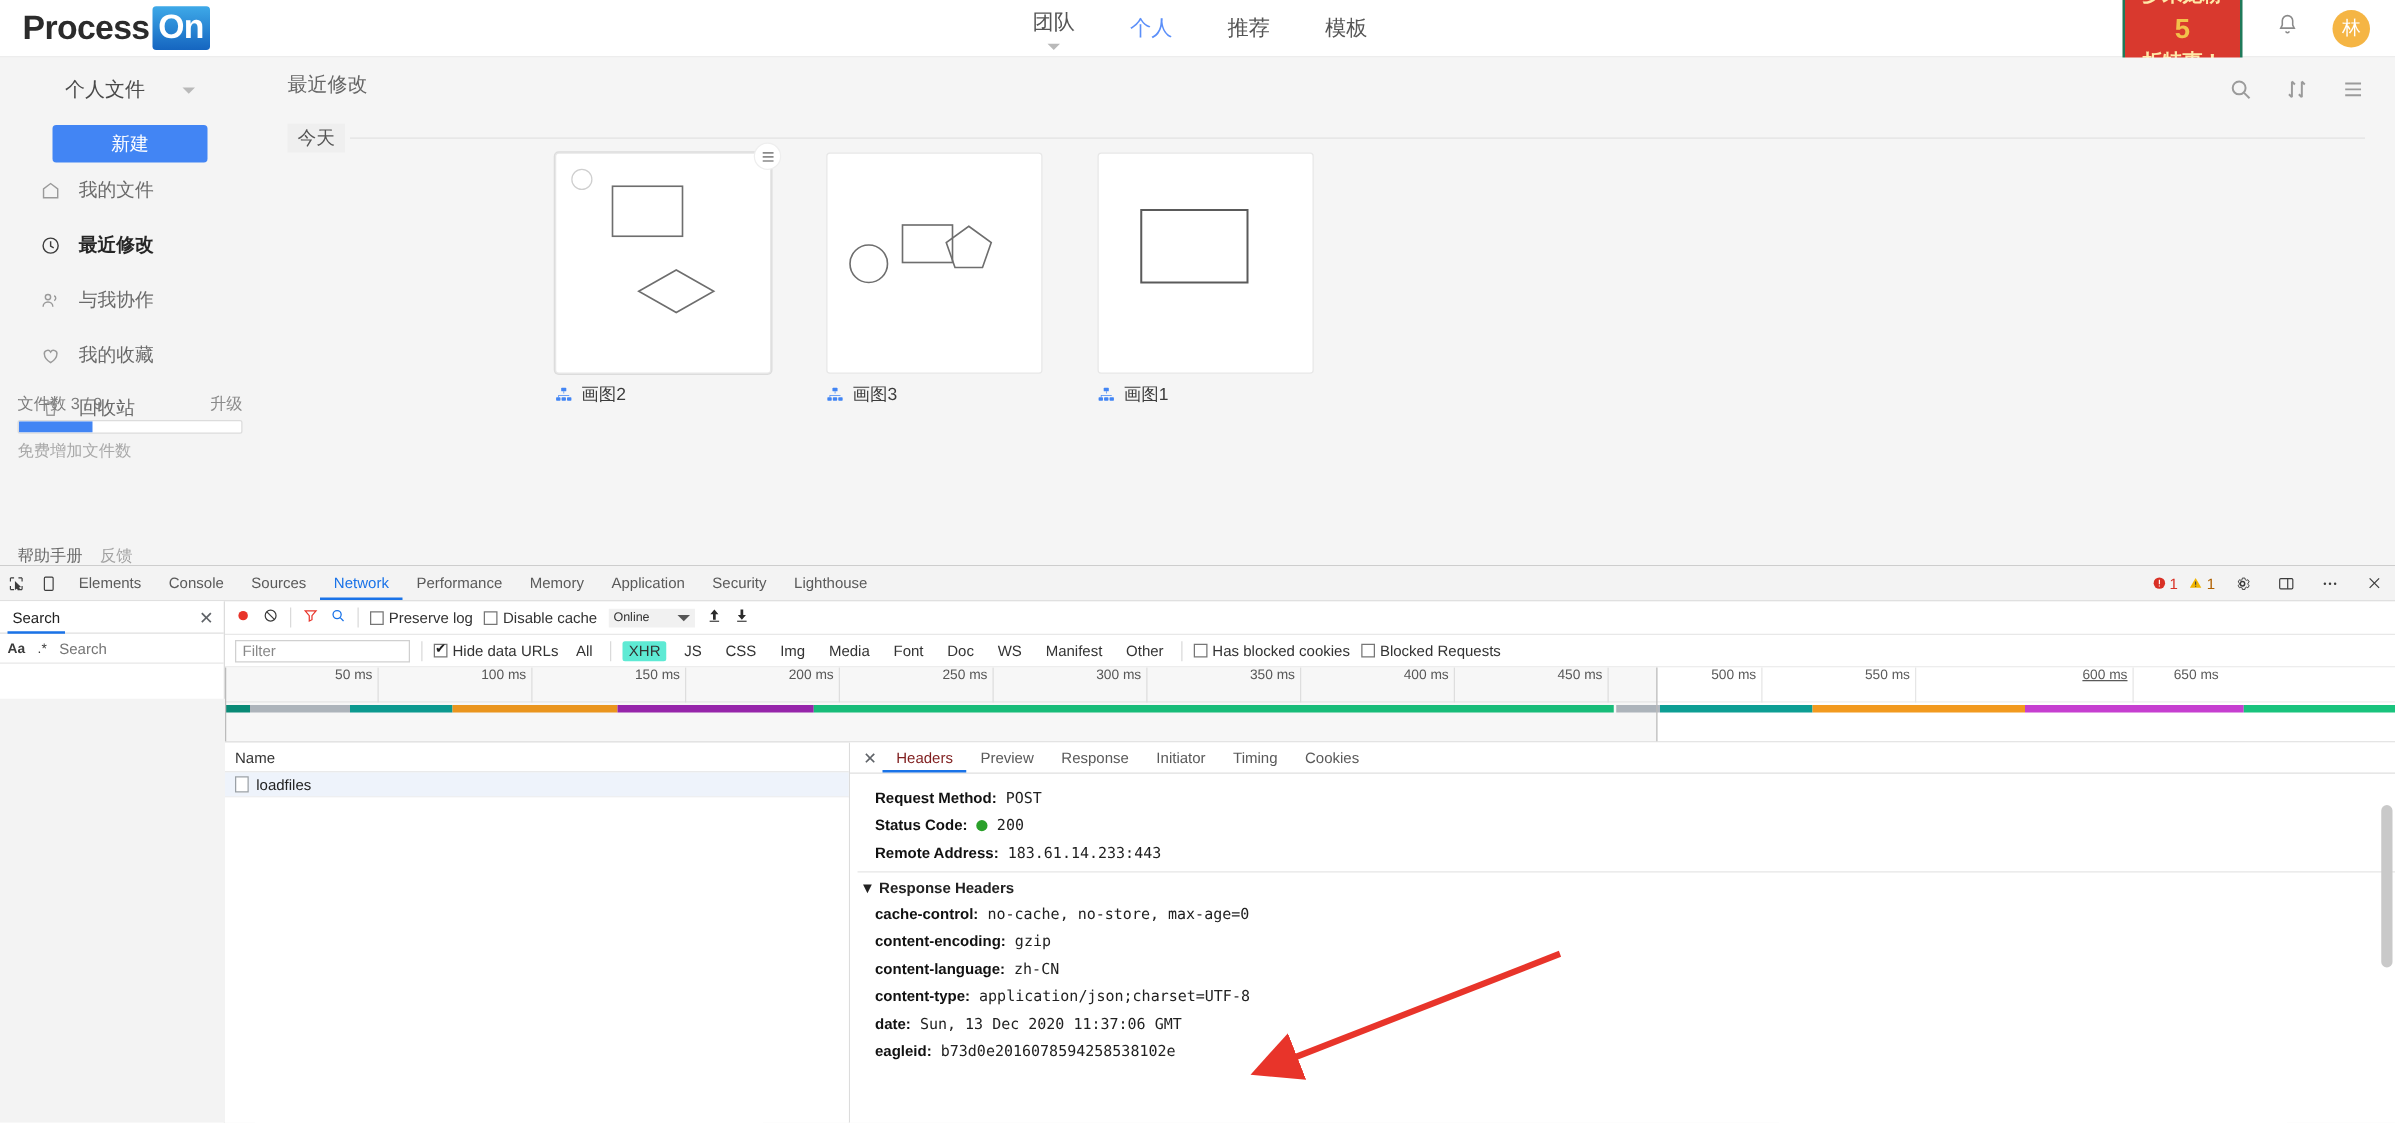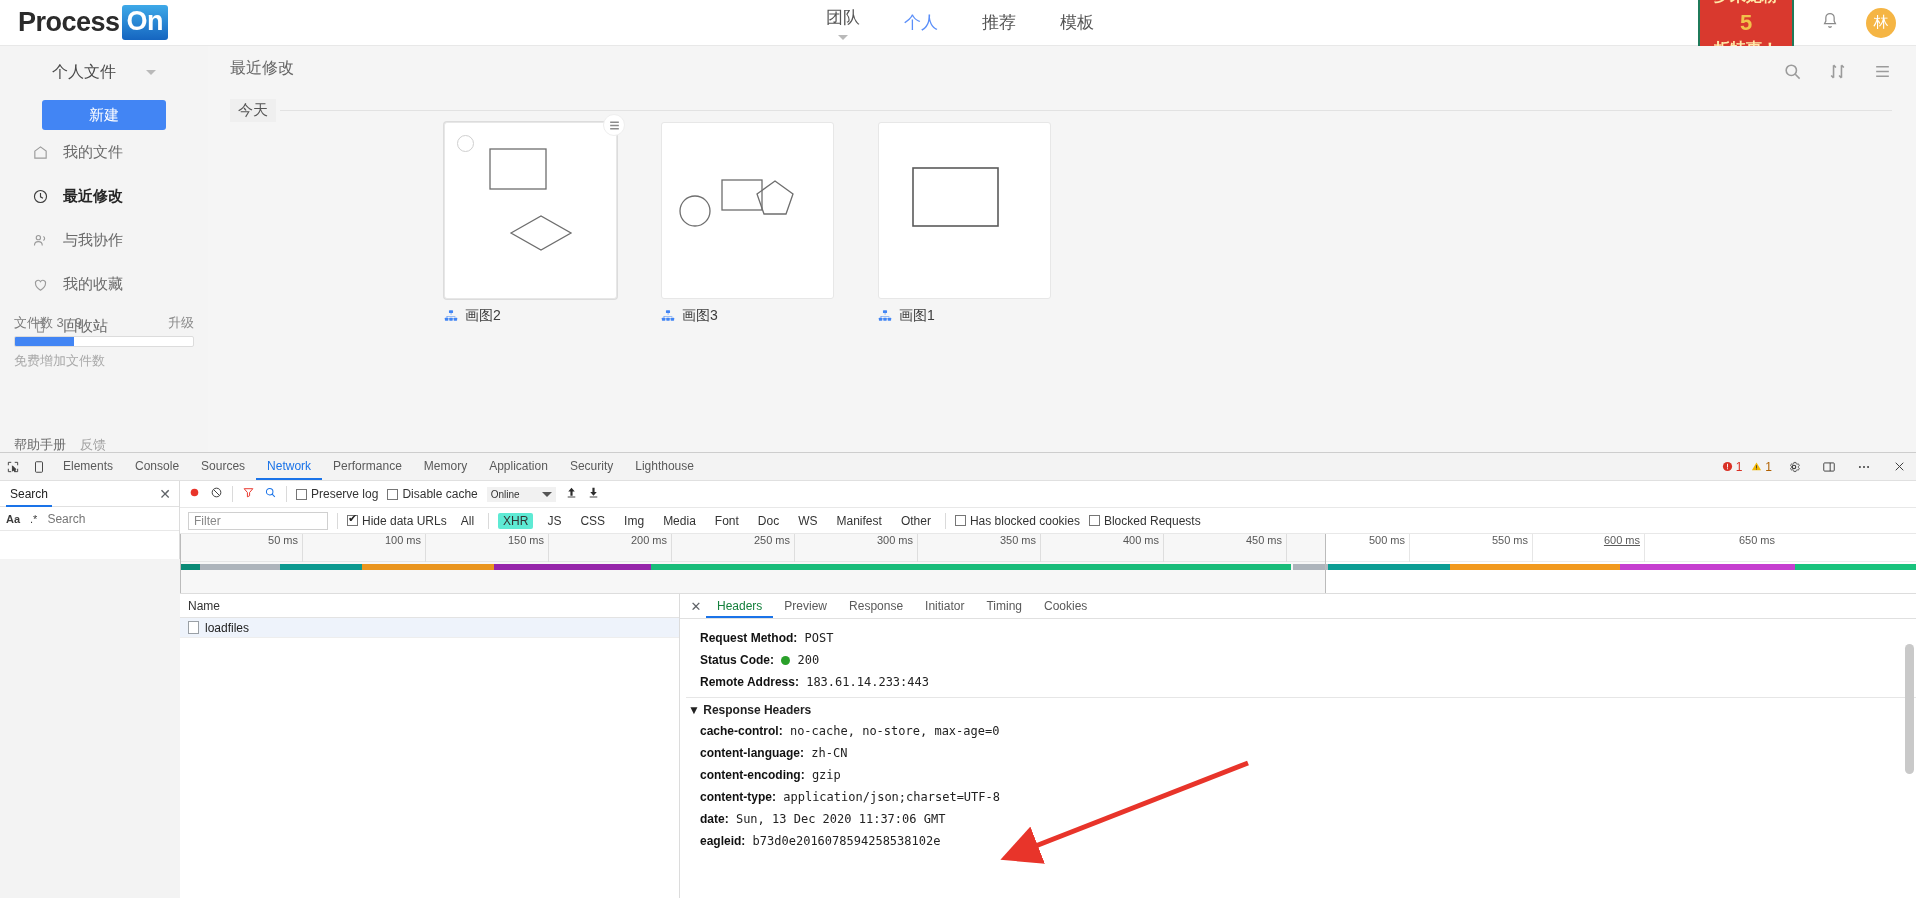--- a/index.html
+++ b/index.html
@@ -154,21 +154,21 @@
     font-size: 12px; border-bottom: 1px solid #eee; background: #eef3fb; cursor: pointer; }
   .req-row .doc-ico { width: 11px; height: 13px; border: 1px solid #9aa0a6; background: #fff; flex: none; }
   #req-empty { flex: 1; background: #fff; }
 
   #detail-pane { flex: 1; display: flex; flex-direction: column; background: #fff; position: relative; }
   #detail-tabs { height: 25px; display: flex; align-items: center; gap: 0;
     border-bottom: 1px solid #e0e0e0; padding-left: 6px; }
   #detail-close { width: 20px; text-align: center; cursor: pointer; color: #5f6368; font-size: 13px; }
   .d-tab { padding: 0 11px; height: 24px; line-height: 24px; font-size: 12px;
     color: #5a5a5a; cursor: pointer; }
-  .d-tab.active { color: #15803d; border-bottom: 2px solid #1a73e8; }
+  .d-tab.active { color: #7f1d1d; border-bottom: 2px solid #1a73e8; }
   #headers-scroll { flex: 1; overflow: hidden; position: relative; padding: 0 0 0 6px; }
   .hdr-line { font-size: 12px; line-height: 22px; padding-left: 14px;
     font-family: "DejaVu Sans Mono", monospace; color: #222; }
   .hdr-line b { font-family: "Liberation Sans", sans-serif; font-weight: bold; color: #111; }
   .hdr-clip { height: 8px; overflow: hidden; padding-left: 14px; }
   .sec-title { font-size: 12px; font-weight: bold; color: #222; padding: 5px 0 3px 2px;
     border-top: 1px solid #e6e6e6; margin-top: 4px; cursor: pointer; }
   .green-dot { display: inline-block; width: 9px; height: 9px; border-radius: 50%;
     background: #2aa02a; vertical-align: -1px; }
   #vscroll { position: absolute; right: 2px; top: 50px; width: 9px; height: 130px;
@@ -533,21 +533,21 @@
           <div class="tick" style="left:123px;width:123px;">100 ms</div>
           <div class="tick" style="left:246px;width:123px;">150 ms</div>
           <div class="tick" style="left:369px;width:123px;">200 ms</div>
           <div class="tick" style="left:492px;width:123px;">250 ms</div>
           <div class="tick" style="left:615px;width:123px;">300 ms</div>
           <div class="tick" style="left:738px;width:123px;">350 ms</div>
           <div class="tick" style="left:861px;width:123px;">400 ms</div>
           <div class="tick" style="left:984px;width:123px;">450 ms</div>
           <div class="tick" style="left:1107px;width:123px;">500 ms</div>
           <div class="tick" style="left:1230px;width:123px;">550 ms</div>
-          <div class="tick" style="left:1342px;width:123px;text-decoration:underline;">600 ms</div>
+          <div class="tick" style="left:1404px;width:123px;text-decoration:underline;">600 ms</div>
           <div class="tick" style="left:1476px;width:123px;border-right:none;">650 ms</div>
         </div>
         <div id="bands">
           <div class="band" style="left:0;width:20px;background:#0b8f7a;top:0;"></div>
           <div class="band" style="left:20px;width:80px;background:#b3bac2;top:0;"></div>
           <div class="band" style="left:100px;width:82px;background:#0d9e94;top:0;"></div>
           <div class="band" style="left:182px;width:132px;background:#f29a1f;top:0;"></div>
           <div class="band" style="left:314px;width:157px;background:#9b27b0;top:0;"></div>
           <div class="band" style="left:471px;width:640px;background:#19c37d;top:0;"></div>
           <div class="band" style="left:1113px;width:35px;background:#b3bac2;top:0;"></div>
@@ -599,26 +599,26 @@
 
             <div class="sec-title">
               <span>▼</span>
               <span>Response Headers</span>
             </div>
             <div class="hdr-line">
               <b>cache-control:</b>
               <span>no-cache, no-store, max-age=0</span>
             </div>
             <div class="hdr-line">
+              <b>content-encoding:</b>
+              <span>gzip</span>
+            </div>
+            <div class="hdr-line">
               <b>content-language:</b>
               <span>zh-CN</span>
-            </div>
-            <div class="hdr-line">
-              <b>content-encoding:</b>
-              <span>gzip</span>
             </div>
             <div class="hdr-line">
               <b>content-type:</b>
               <span>application/json;charset=UTF-8</span>
             </div>
             <div class="hdr-line">
               <b>date:</b>
               <span>Sun, 13 Dec 2020 11:37:06 GMT</span>
             </div>
             <div class="hdr-line">

